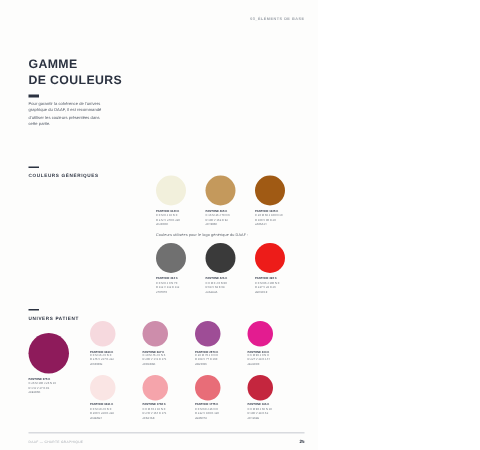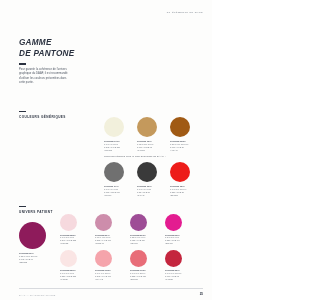--- a/index.html
+++ b/index.html
@@ -43,21 +43,20 @@
     top: 38px;
     width: 90px;
   }
   .title-line {
     font-size: 8.2px;
     font-weight: 700;
     letter-spacing: 0.25px;
     line-height: 10.6px;
     color: #2b3240;
     white-space: nowrap;
-    font-style: italic;
   }
   .title-rule {
     margin-top: 4px;
     width: 7px;
     height: 1.4px;
     background: #2b3240;
   }
 
   
   .intro {
@@ -202,21 +201,21 @@
 </style>
 </head>
 <body>
 
 <div class="page">
 
   <div class="running-head">03_ÉLÉMENTS DE BASE</div>
 
   <div class="title-block">
     <div class="title-line">GAMME</div>
-    <div class="title-line">DE PANTONE</div>
+    <div class="title-line">DE COULEURS</div>
     <div class="title-rule"></div>
   </div>
 
   <div class="intro">
     <p>Pour garantir la cohérence de l'univers graphique du DAAF, il est recommandé d'utiliser les couleurs présentées dans cette partie.</p>
   </div>
 
   <div class="section-head" id="sec-generic">
     <div class="section-rule"></div>
     <div class="section-title">COULEURS GÉNÉRIQUES</div>

